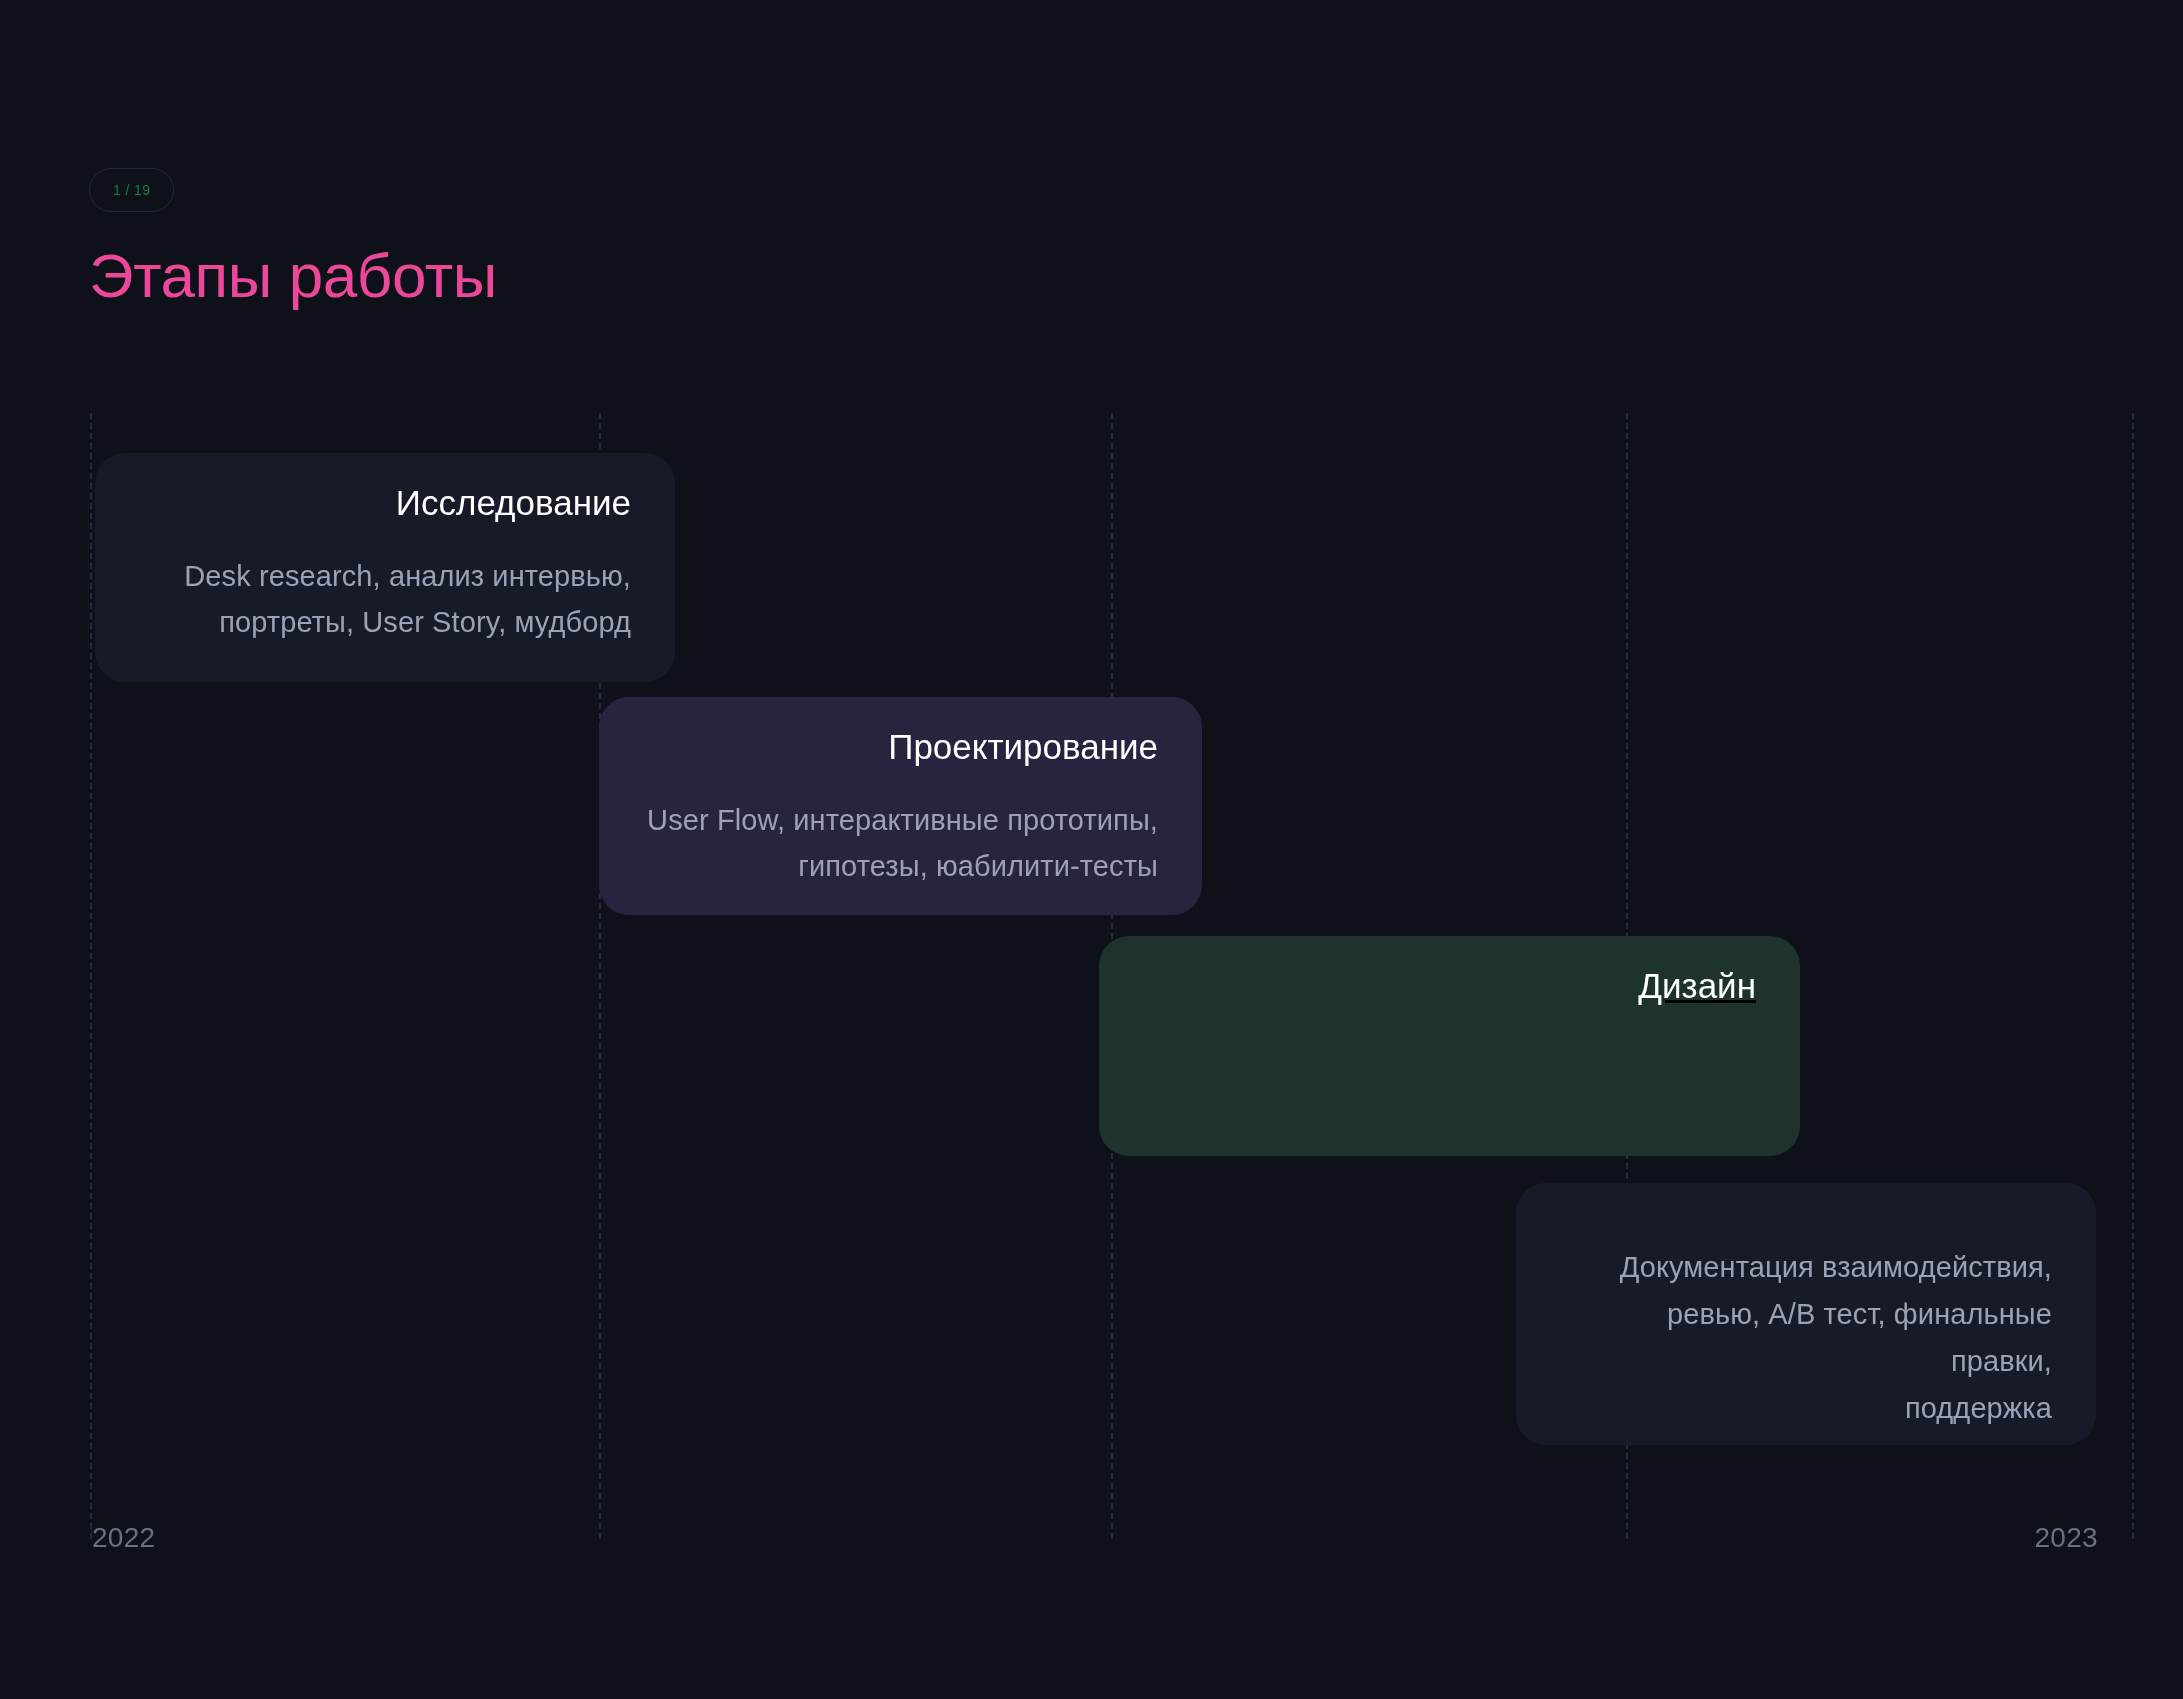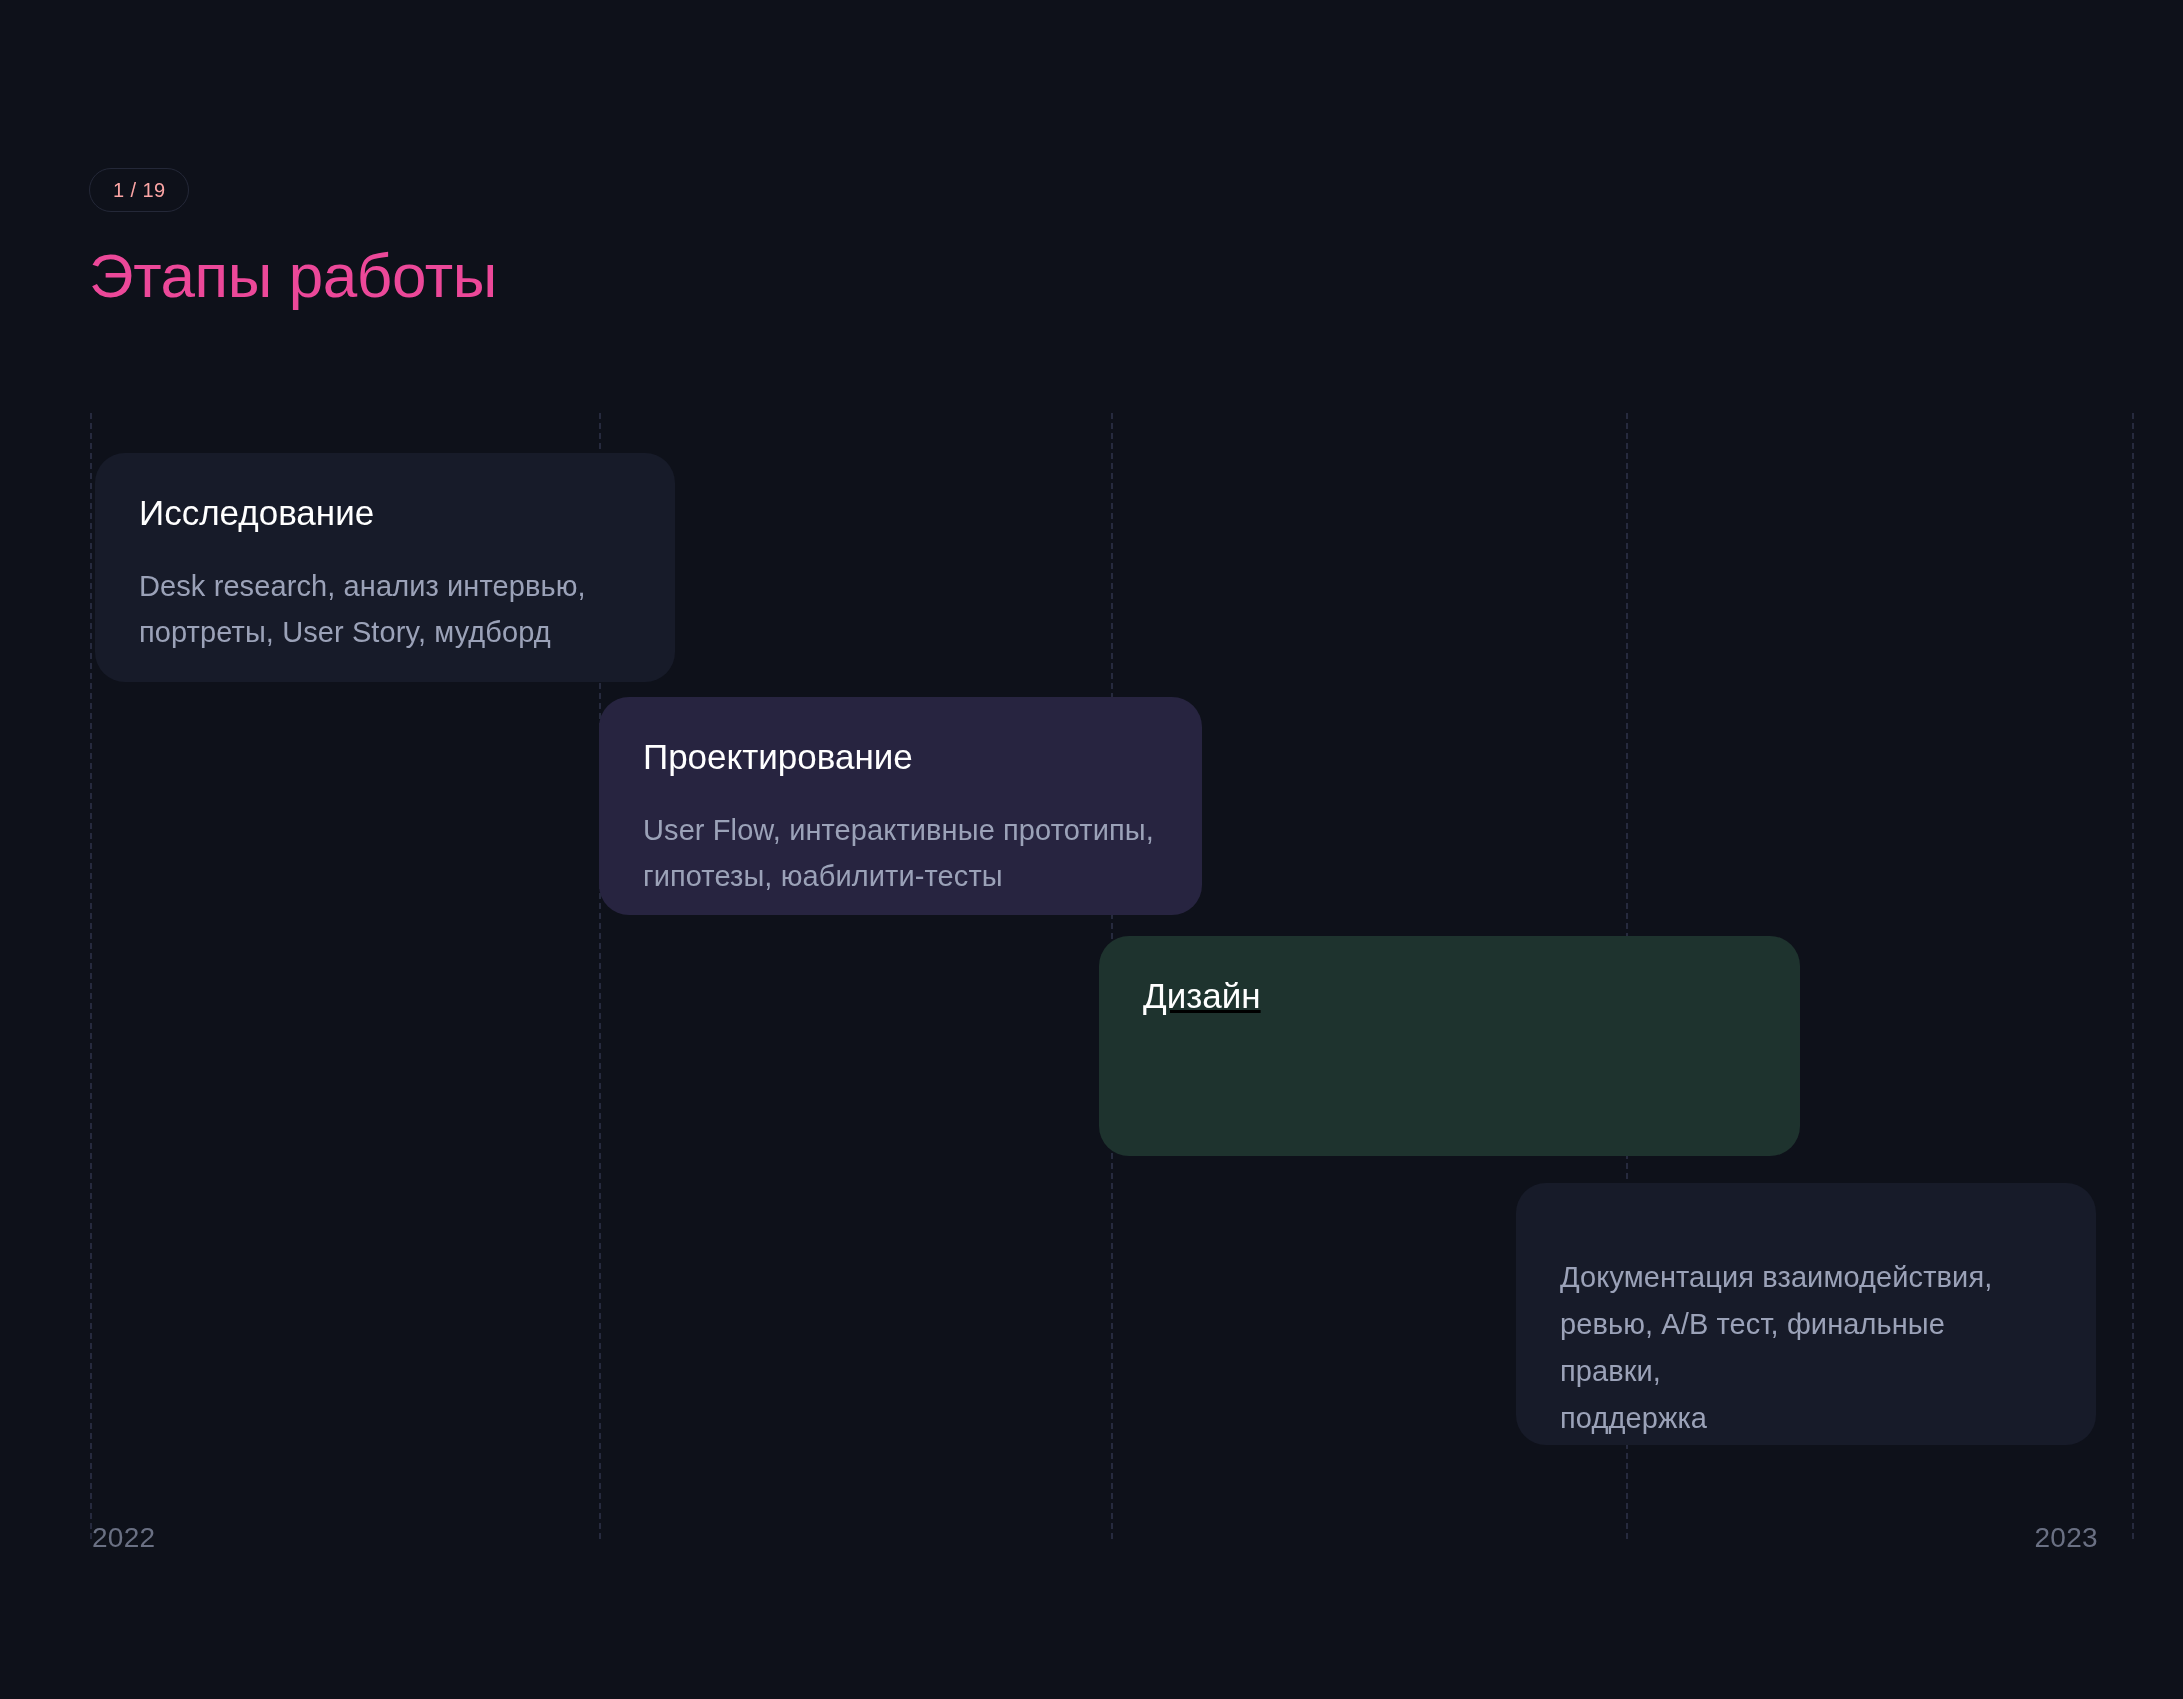--- a/index.html
+++ b/index.html
@@ -51,23 +51,23 @@
     padding: 0 23px;
     border: 1.5px solid #242838;
     border-radius: 757px;
     display: flex;
     align-items: center;
     justify-content: center;
     box-sizing: border-box;
     z-index: 5;
   }
   .badge span {
-    font-size: 20px;
+    font-size: 14px;
     letter-spacing: 0.4px;
-    color: #fca5a5;
+    color: #15803d;
     line-height: 1;
   }
 
   
   .page-title {
     position: absolute;
     left: 89px;
     top: 243px;
     margin: 0;
     font-size: 62px;
@@ -84,22 +84,23 @@
     left: 0;
     top: 0;
     width: 2183px;
     height: 1700px;
     z-index: 3;
   }
   .card {
     position: absolute;
     border-radius: 30px;
     box-sizing: border-box;
-    padding: 41px 44px 36px 44px;
+    padding: 31px 44px 36px 44px;
     overflow: hidden;
+    text-align: right;
   }
   .card-title {
     margin: 0;
     font-size: 35px;
     font-weight: 400;
     color: #ffffff;
     letter-spacing: 0px;
     line-height: 1.1;
   }
   .card-desc {

